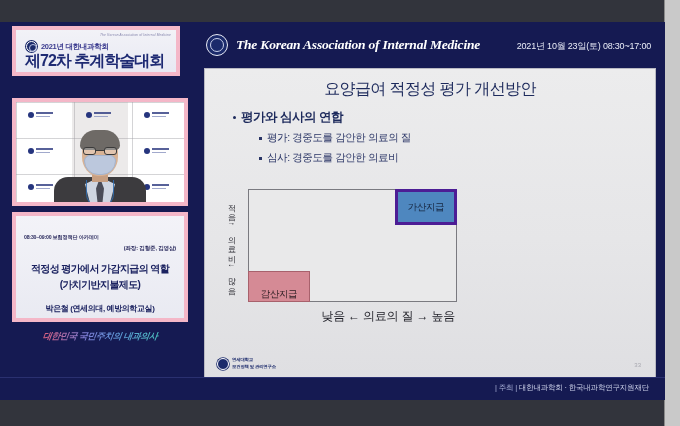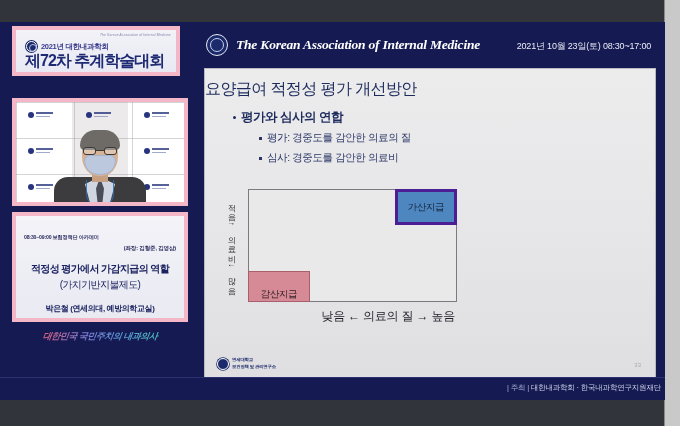--- a/index.html
+++ b/index.html
@@ -88,21 +88,21 @@
 
   
   #session{left:12px;top:190px;width:176px;height:110px;}
   #session-inner{width:100%;height:100%;box-sizing:border-box;position:relative;
      background:linear-gradient(180deg,#f3f3f8 0%,#e9eaf2 100%);padding:18px 8px;}
   #s-time{font-size:5.2px;color:#2b2b5e;font-weight:bold;letter-spacing:-.2px;}
   #s-chair{margin-top:4px;text-align:right;font-size:5.6px;color:#2b2b5e;
      font-weight:bold;letter-spacing:-.2px;}
   #s-title1{margin-top:9px;text-align:center;font-size:10px;font-weight:bold;
      color:#1b2260;letter-spacing:-.6px;white-space:nowrap;}
-  #s-title2{margin-top:2px;text-align:center;font-size:10px;font-weight:normal;
+  #s-title2{margin-top:2px;text-align:center;font-size:10px;font-weight:bold;
      color:#1b2260;letter-spacing:-.6px;white-space:nowrap;}
   #s-speaker{margin-top:11px;text-align:center;font-size:8px;font-weight:bold;
      color:#1b2260;letter-spacing:-.4px;white-space:nowrap;}
 
   
   #slogan{position:absolute;left:12px;top:308px;width:176px;text-align:center;
      font-size:9px;font-weight:bold;font-style:italic;letter-spacing:-.5px;
      background:linear-gradient(90deg,#e0607a 0%,#d8607f 18%,#7f7fd8 42%,
                 #5c9ad6 62%,#4fc2c2 82%,#58c0e0 100%);
      -webkit-background-clip:text;background-clip:text;color:transparent;
@@ -118,21 +118,21 @@
      border-radius:50%;border:1px solid #c7cee9;}
   #kaim-name{position:absolute;left:40px;top:15px;font-size:13.5px;
      font-family:"Liberation Serif","DejaVu Serif",serif;font-style:italic;
      font-weight:bold;color:#ffffff;letter-spacing:-.2px;white-space:nowrap;}
   #kaim-date{position:absolute;right:14px;top:18px;font-size:9px;color:#e9ecf7;
      letter-spacing:-.2px;white-space:nowrap;}
 
   #slide{position:absolute;left:8px;top:46px;width:452px;height:310px;
      background:linear-gradient(180deg,#ececed 0%,#e6e6e8 55%,#dfdfe2 100%);
      border:1px solid #b9b9c2;box-sizing:border-box;overflow:hidden;}
-  #slide-title{position:absolute;left:0;right:0;top:10px;
+  #slide-title{position:absolute;left:0;right:0;top:10px;text-align:center;
      font-size:16px;color:#1d2a5c;letter-spacing:-.6px;}
   #b1{position:absolute;left:28px;top:40px;font-size:12.5px;color:#1d2a5c;
      font-weight:bold;letter-spacing:-.5px;}
   #b2{position:absolute;left:54px;top:62px;font-size:10.5px;color:#2a3566;
      letter-spacing:-.4px;}
   #b3{position:absolute;left:54px;top:82px;font-size:10.5px;color:#2a3566;
      letter-spacing:-.4px;}
   .dot{display:inline-block;width:3px;height:3px;background:#1d2a5c;
      border-radius:50%;vertical-align:middle;margin-right:5px;}
   .sq{display:inline-block;width:3px;height:3px;background:#2a3566;
@@ -161,21 +161,21 @@
      align-items:center;gap:3px;}
   #sf-seal{width:10px;height:10px;border-radius:50%;background:#1b2a6b;
      border:1px solid #fff;box-shadow:0 0 0 .8px #1b2a6b;flex:none;}
   #sf-text{font-size:4.4px;line-height:1.45;color:#1b2a6b;font-weight:bold;
      letter-spacing:-.2px;white-space:nowrap;}
   #slide-page{position:absolute;right:14px;bottom:9px;font-size:6px;
      color:#a8a8b0;}
 
   
   #vid-foot{position:absolute;left:0;bottom:0;width:665px;height:22px;
-     background:#151a52;border-top:1px solid #2a3070;padding-left:12px;}
+     background:#151a52;border-top:1px solid #2a3070;}
   #host-line{position:absolute;right:16px;top:5px;font-size:7.5px;
      color:#cdd2ea;letter-spacing:-.2px;white-space:nowrap;}
   #host-line b{font-weight:normal;color:#aab1d8;}
 </style>
 </head>
 <body>
 
 <div id="player">
 
   <div id="right-strip"></div>

